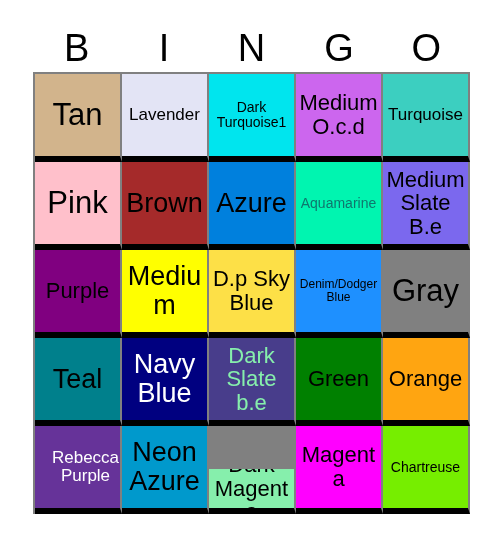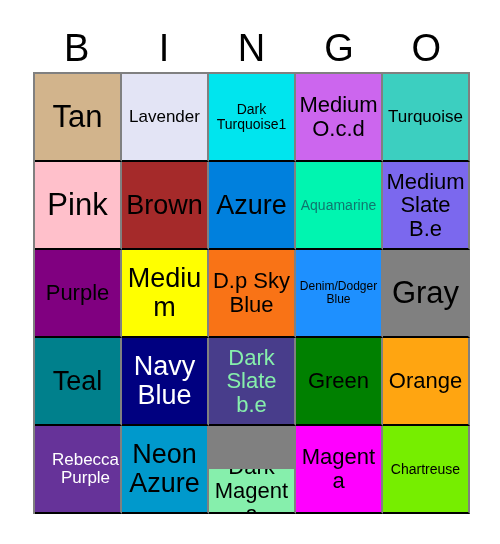--- a/index.html
+++ b/index.html
@@ -49,21 +49,21 @@
     display: grid;
     grid-template-columns: repeat(5, 1fr);
     grid-template-rows: repeat(5, 1fr);
     border-top: 2px solid #808080;
     border-left: 2px solid #808080;
     box-sizing: border-box;
     background: #808080;
   }
   .cell {
     border-right: 2px solid #808080;
-    border-bottom: 2px solid #000000;
+    border-bottom: 6px solid #000000;
     box-sizing: border-box;
     display: flex;
     align-items: center;
     justify-content: center;
     text-align: center;
     overflow: hidden;
     padding: 1px 2px;
   }
   .cell-label {
     display: block;
@@ -124,21 +124,21 @@
       </div>
       <div class="cell" style="background: rgb(123, 104, 238);">
         <span class="cell-label fs-md" style="color: rgb(0, 0, 0);">Medium Slate B.e</span>
       </div>
       <div class="cell" style="background: rgb(128, 0, 128);">
         <span class="cell-label fs-md" style="color: rgb(0, 0, 0);">Purple</span>
       </div>
       <div class="cell" style="background: rgb(255, 255, 0);">
         <span class="cell-label fs-lg" style="color: rgb(0, 0, 0);">Medium</span>
       </div>
-      <div class="cell" style="background: #f97316;">
+      <div class="cell" style="background: #fde047;">
         <span class="cell-label fs-md" style="color: rgb(0, 0, 0);">D.p Sky Blue</span>
       </div>
       <div class="cell" style="background: rgb(30, 144, 255);">
         <span class="cell-label fs-xxs" style="color: rgb(0, 0, 0);">Denim/Dodger Blue</span>
       </div>
       <div class="cell" style="background: rgb(128, 128, 128);">
         <span class="cell-label fs-xl" style="color: rgb(0, 0, 0);">Gray</span>
       </div>
       <div class="cell" style="background: rgb(0, 128, 140);">
         <span class="cell-label fs-lg" style="color: rgb(0, 0, 0);">Teal</span>

